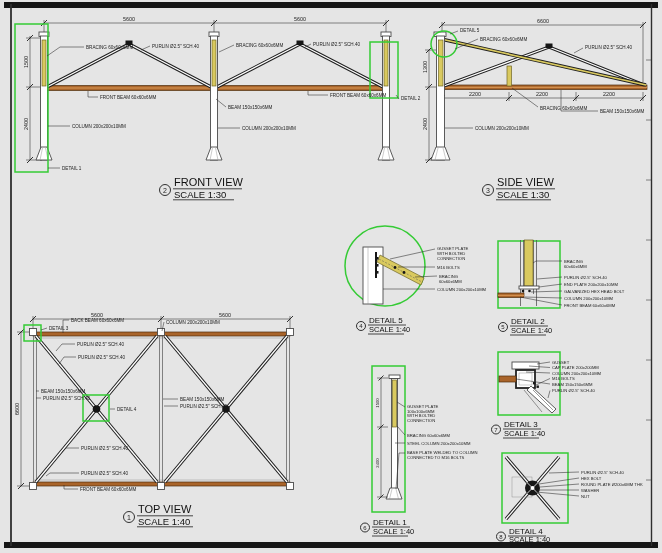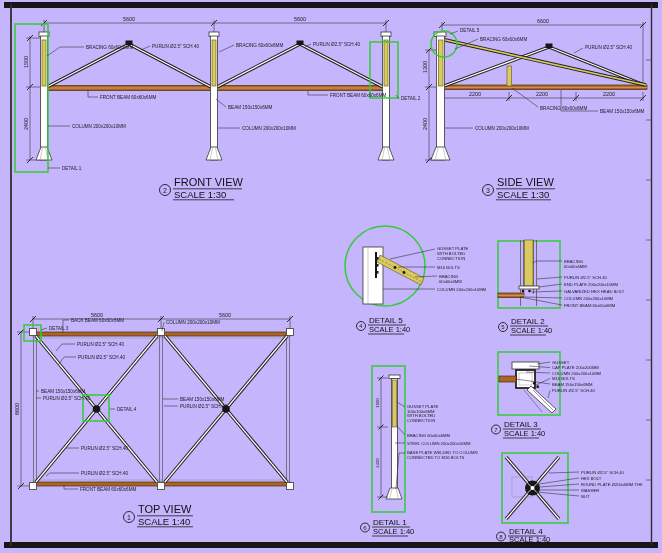--- a/index.html
+++ b/index.html
@@ -1,16 +1,16 @@
 <!DOCTYPE html>
 <html><head>
 <meta charset="utf-8">
 <style>
   html,body{margin:0;padding:0;background:#fff;}
-  #sheet{position:relative;width:662px;height:553px;background:#c4b5fd;overflow:hidden;
+  #sheet{position:relative;width:662px;height:553px;background:#e5e5e5;overflow:hidden;
          font-family:"Liberation Sans",sans-serif;text-decoration:underline;}
   svg{position:absolute;left:0;top:0;}
   text{font-family:"Liberation Sans",sans-serif;fill:#1d1d1d;}
   .lbl{font-size:4.6px;}
   .lbl2{font-size:4.2px;}
   .dim{font-size:5.4px;text-anchor:middle;}
   .dimsm{font-size:4.2px;text-anchor:middle;}
   .vtitle{font-size:11px;fill:#111;}
   .vscale{font-size:9.5px;fill:#111;}
   .dtitle{font-size:8px;fill:#111;}

